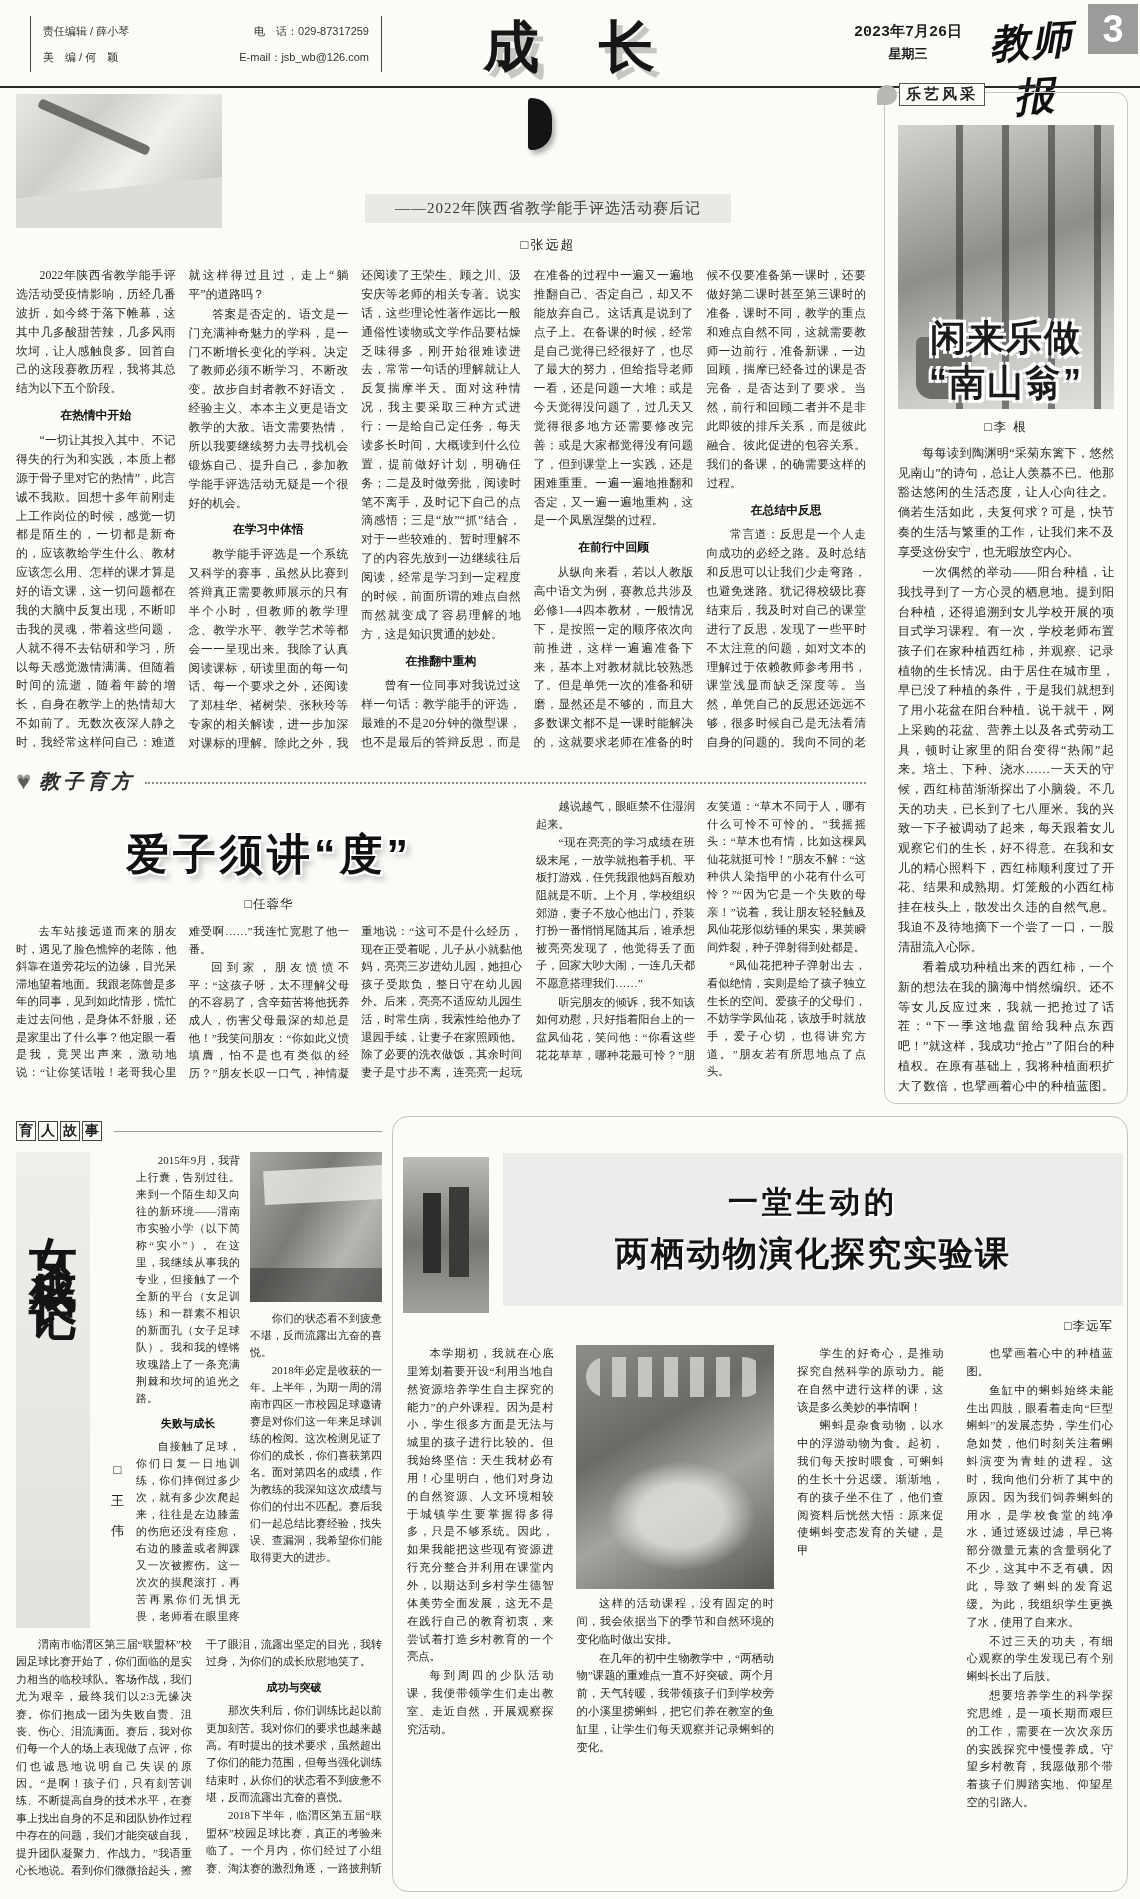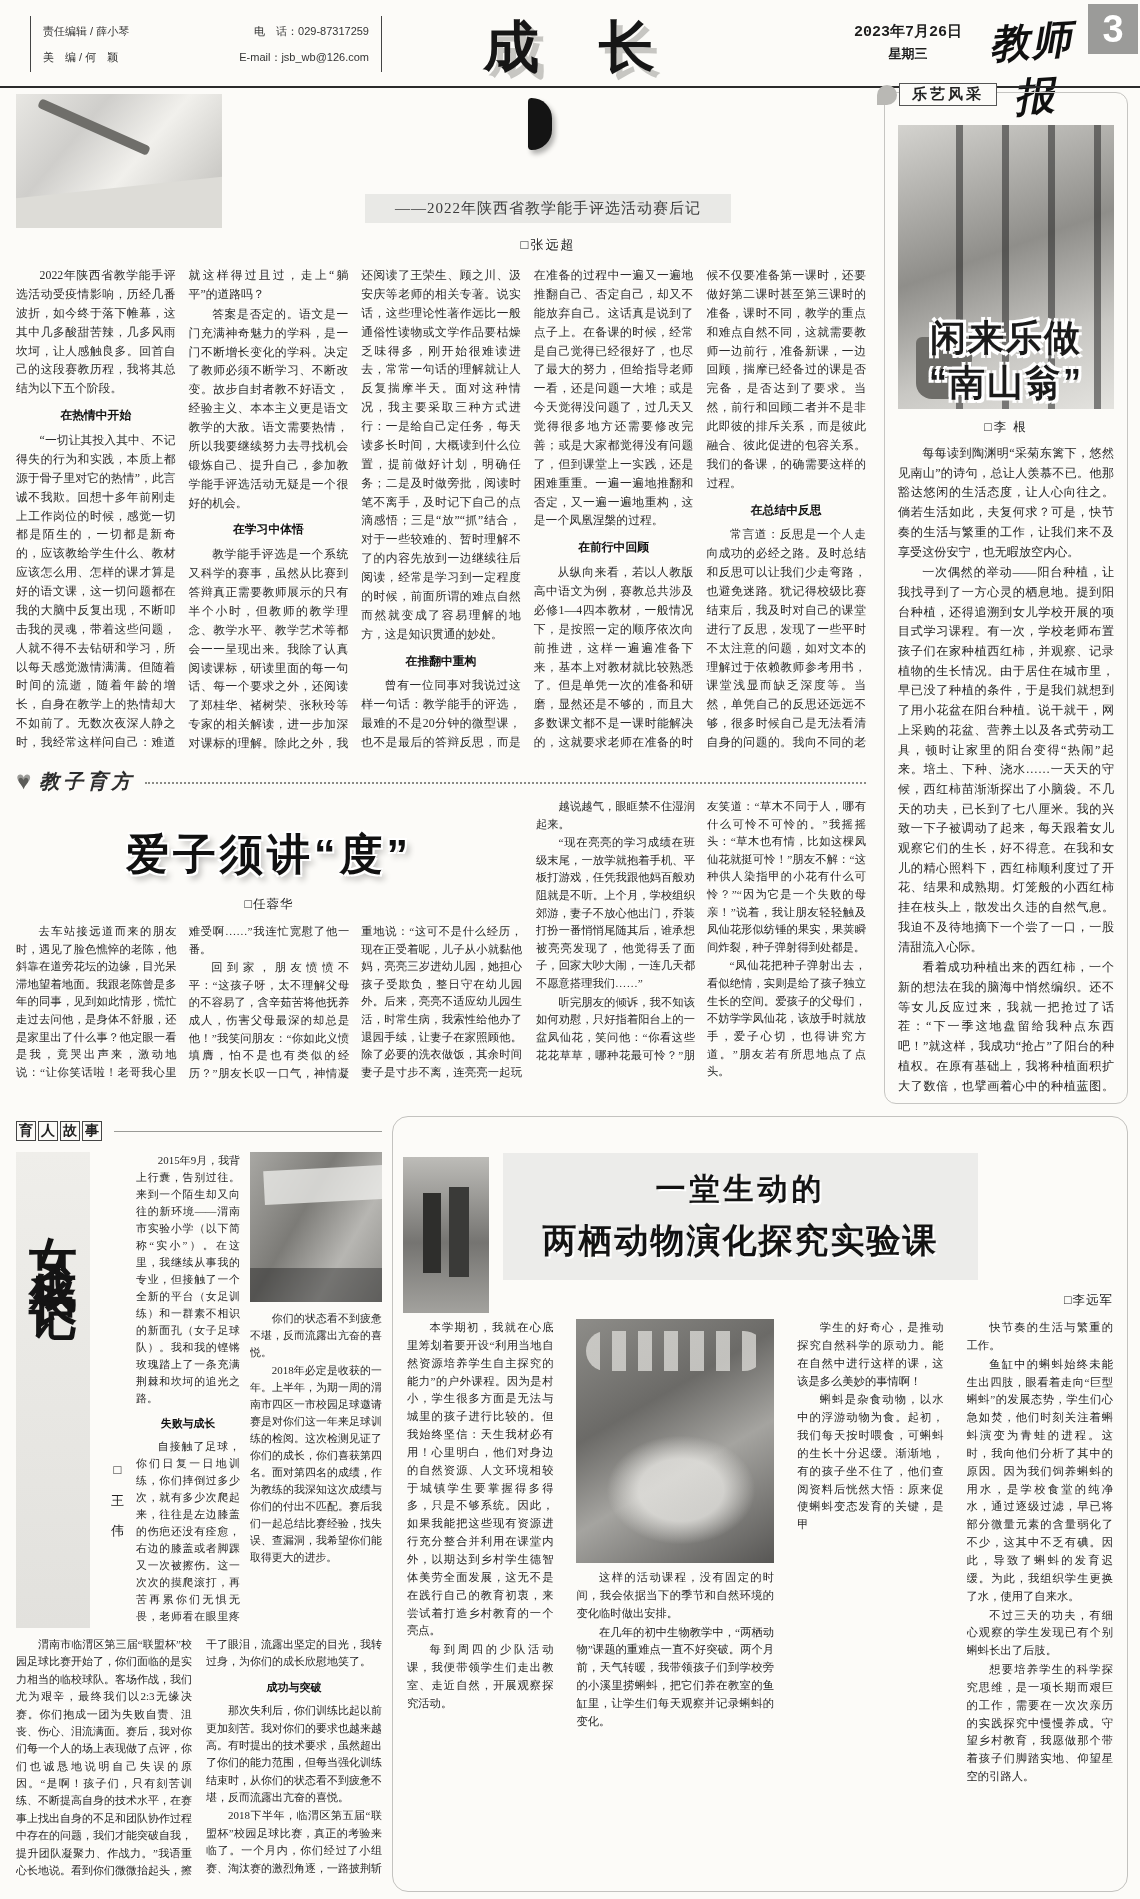--- a/index.html
+++ b/index.html
@@ -80,21 +80,21 @@
   .p-byline { text-align:center; font-size:12.5px; margin:12px 0 10px 0; letter-spacing:1px; }
   .p-cols3 { column-count:3; column-gap:12px; height:168px; overflow:hidden;
     font-size:11.3px; line-height:1.56; }
   .p-right { flex:1; column-count:2; column-gap:12px; height:300px; overflow:hidden;
     font-size:11.3px; line-height:1.56; }
   
   .sidebar { position:absolute; left:884px; top:92px; width:244px; height:1012px;
     border:1px solid #c6c5c2; border-radius:12px; padding:6px 13px; }
   .sb-label { position:absolute; left:-8px; top:-10px; display:flex; align-items:center; }
   .sb-label .blob { width:20px; height:20px; background:#b9b8b4; border-radius:50% 50% 50% 0; margin-right:2px; }
-  .sb-label .chars { background:#fcfbf8; border:1.5px solid #555; padding:1px 12px;
+  .sb-label .chars { background:#fcfbf8; border:1.5px solid #555; padding:1px 6px;
     font-family:"Liberation Sans",sans-serif; font-weight:bold; font-size:15px;
     letter-spacing:3px; color:#222; }
   .sb-photo { position:relative; margin-top:26px; height:284px;
     background:linear-gradient(160deg,#d4d3cf 0%,#8f8e8a 45%,#c9c8c4 75%,#e4e3df 100%); overflow:hidden; }
   .sb-photo i { position:absolute; top:0; bottom:0; width:7px; background:rgba(40,40,40,.55); }
   .sb-photo i:nth-child(1){left:58px;} .sb-photo i:nth-child(2){left:104px;}
   .sb-photo i:nth-child(3){left:150px;} .sb-photo i:nth-child(4){left:196px;}
   .sb-photo .pot { position:absolute; left:18px; bottom:10px; width:56px; height:62px;
     background:#6e6d69; border-radius:6px 6px 16px 16px; }
   .sb-head { position:absolute; left:0; right:0; bottom:4px; text-align:center;
@@ -127,21 +127,21 @@
   .f-col2 .txt { font-size:10.9px; line-height:1.56; height:312px; overflow:hidden; }
   .f-bottom { margin-top:8px; column-count:2; column-gap:14px; height:248px; overflow:hidden;
     font-size:11px; line-height:1.58; }
   
   .biology { position:absolute; left:392px; top:1116px; width:736px; height:776px;
     border:1px solid #c3c2bf; border-radius:16px; padding:12px 14px; }
   .b-photo-sm { position:absolute; left:10px; top:40px; width:86px; height:156px;
     background:linear-gradient(#bdbcb8 0%,#757471 55%,#a3a29e 100%); overflow:hidden; }
   .b-photo-sm::before { content:""; position:absolute; left:20px; top:36px; width:18px; height:80px; background:#2e2e2c; }
   .b-photo-sm::after { content:""; position:absolute; left:46px; top:30px; width:20px; height:90px; background:#3a3a38; }
-  .b-headbox { margin:24px 0 0 96px; width:475px; background:#ececea; text-align:center; padding:16px 8px; }
+  .b-headbox { margin:24px 0 0 96px; width:620px; background:#ececea; text-align:center; padding:29px 8px; }
   .b-h1 { font-family:"Liberation Sans",sans-serif; font-weight:900; font-size:30px; color:#131313;
     letter-spacing:4px; text-shadow:2px 2px 0 #fff; }
   .b-h2 { font-family:Liberation Sans, sans-serif; font-weight:900; font-size:34px; color:#131313;
     letter-spacing:2px; margin-top:8px; text-shadow:2px 2px 0 #fff; }
   .b-byline { text-align:right; font-size:12.5px; margin:12px 0 10px 0; letter-spacing:1px; }
   .b-cols { display:flex; gap:23px; height:562px; overflow:hidden; }
   .b-col { flex:1; font-size:11.3px; line-height:1.58; overflow:hidden; }
   .b-col.wide { flex:1.35; }
   .b-photo-lg { height:244px; margin-bottom:6px; position:relative; overflow:hidden;
     background:linear-gradient(150deg,#8e8d89 0%,#6b6a67 35%,#a5a4a0 60%,#57565   4 100%);
@@ -296,21 +296,21 @@
         <div class="colsbody">
             <p>这样的活动课程，没有固定的时间，我会依据当下的季节和自然环境的变化临时做出安排。</p>
             <p>在几年的初中生物教学中，“两栖动物”课题的重难点一直不好突破。两个月前，天气转暖，我带领孩子们到学校旁的小溪里捞蝌蚪，把它们养在教室的鱼缸里，让学生们每天观察并记录蝌蚪的变化。</p>
           </div>
       </div>
       <div class="b-col colsbody">
           <p>学生的好奇心，是推动探究自然科学的原动力。能在自然中进行这样的课，这该是多么美妙的事情啊！</p>
           <p>蝌蚪是杂食动物，以水中的浮游动物为食。起初，我们每天按时喂食，可蝌蚪的生长十分迟缓。渐渐地，有的孩子坐不住了，他们查阅资料后恍然大悟：原来促使蝌蚪变态发育的关键，是甲</p>
         </div>
       <div class="b-col colsbody">
-          <p>快节奏的生活与繁重的工作。</p>
+          <p>也擘画着心中的种植蓝图。</p>
           <p>鱼缸中的蝌蚪始终未能生出四肢，眼看着走向“巨型蝌蚪”的发展态势，学生们心急如焚，他们时刻关注着蝌蚪演变为青蛙的进程。这时，我向他们分析了其中的原因。因为我们饲养蝌蚪的用水，是学校食堂的纯净水，通过逐级过滤，早已将部分微量元素的含量弱化了不少，这其中不乏有碘。因此，导致了蝌蚪的发育迟缓。为此，我组织学生更换了水，使用了自来水。</p>
           <p>不过三天的功夫，有细心观察的学生发现已有个别蝌蚪长出了后肢。</p>
           <p>想要培养学生的科学探究思维，是一项长期而艰巨的工作，需要在一次次亲历的实践探究中慢慢养成。守望乡村教育，我愿做那个带着孩子们脚踏实地、仰望星空的引路人。</p>
         </div>
     </div>
   </section>
 
 </div>
 
 </body></html>

